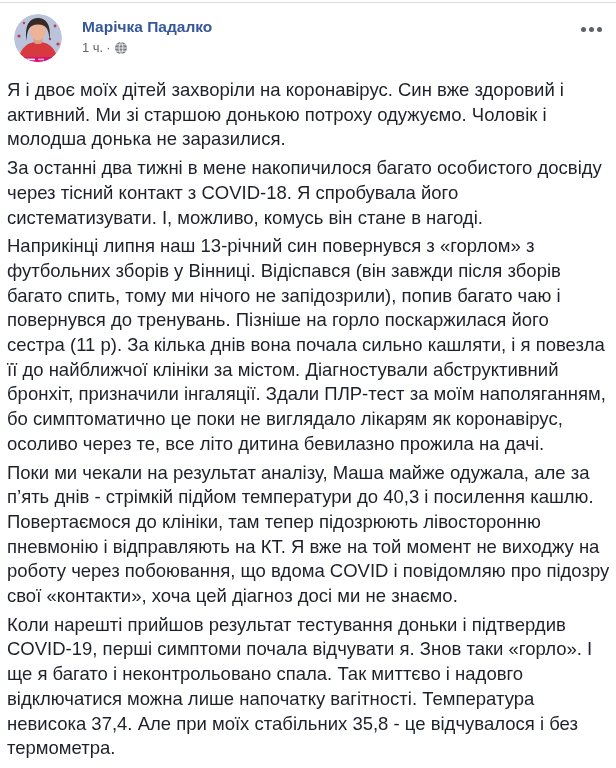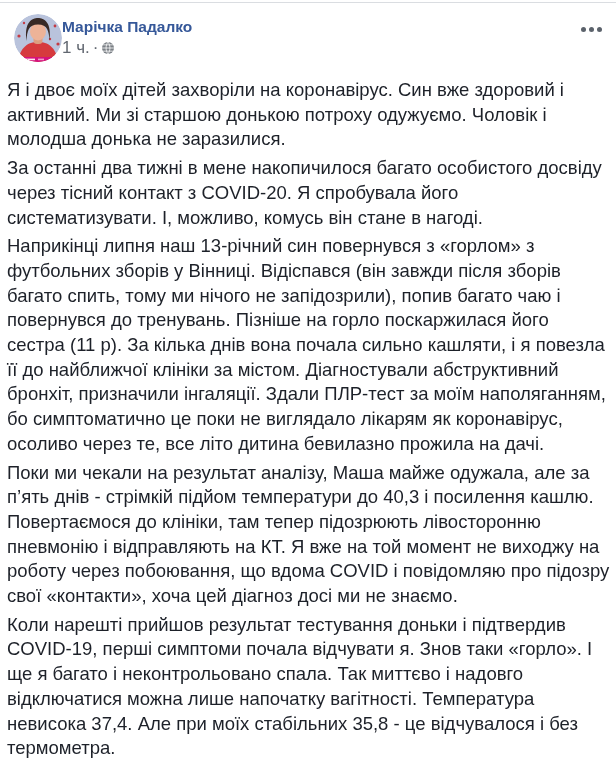--- a/index.html
+++ b/index.html
@@ -12,27 +12,27 @@
   .top-rule { height: 2px; background: #ffffff; border-bottom: 1px solid #dadde1; }
 
   .post-card { background: #ffffff; }
 
   
   .post-header { display: flex; align-items: flex-start; padding: 11px 12px 16px 14px; }
   .avatar {
     width: 48px; height: 48px; border-radius: 50%;
     overflow: hidden; flex: 0 0 48px; display: block; cursor: pointer;
   }
-  .header-text { margin-left: 0; padding-top: 2px; min-width: 0; }
+  .header-text { margin-left: 20px; padding-top: 2px; min-width: 0; }
   .author-name {
     display: inline-block;
     font-size: 15.5px; font-weight: 700; color: #365899;
     line-height: 21px; text-decoration: none; cursor: pointer;
   }
-  .meta-row { margin-top: 2px; display: flex; align-items: center; font-size: 17px; color: #616770; line-height: 17px; }
+  .meta-row { margin-top: 2px; display: flex; align-items: center; font-size: 13px; color: #616770; line-height: 17px; }
   .meta-row .timestamp { color: #616770; text-decoration: none; cursor: pointer; }
   .meta-row .sep { margin: 0 4px 0 3px; }
   .globe { display: inline-flex; align-items: center; }
 
   .menu-btn {
     margin-left: auto; margin-top: 9px; padding: 4px 2px;
     display: flex; align-items: center; gap: 3px; cursor: pointer; border-radius: 3px;
   }
   .mdot { width: 5px; height: 5px; border-radius: 50%; background: #5b626b; }
 
@@ -95,19 +95,19 @@
     <div class="menu-btn" title="">
       <span class="mdot"></span>
       <span class="mdot"></span>
       <span class="mdot"></span>
     </div>
 
   </div>
 
   <div class="post-body">
     <p>Я і двоє моїх дітей захворіли на коронавірус. Син вже здоровий і активний. Ми зі старшою донькою потроху одужуємо. Чоловік і молодша донька не заразилися.</p>
-    <p>За останні два тижні в мене накопичилося багато особистого досвіду через тісний контакт з COVID-20. Я спробувала його систематизувати. І, можливо, комусь він стане в нагоді.</p>
+    <p>За останні два тижні в мене накопичилося багато особистого досвіду через тісний контакт з COVID-18. Я спробувала його систематизувати. І, можливо, комусь він стане в нагоді.</p>
     <p>Наприкінці липня наш 13-річний син повернувся з «горлом» з футбольних зборів у Вінниці. Відіспався (він завжди після зборів багато спить, тому ми нічого не запідозрили), попив багато чаю і повернувся до тренувань. Пізніше на горло поскаржилася його сестра (11 р). За кілька днів вона почала сильно кашляти, і я повезла її до найближчої клініки за містом. Діагностували абструктивний бронхіт, призначили інгаляції. Здали ПЛР-тест за моїм наполяганням, бо симптоматично це поки не виглядало лікарям як коронавірус, осоливо через те, все літо дитина бевилазно прожила на дачі.</p>
     <p>Поки ми чекали на результат аналізу, Маша майже одужала, але за п’ять днів - стрімкій підйом температури до 40,3 і посилення кашлю. Повертаємося до клініки, там тепер підозрюють лівосторонню пневмонію і відправляють на КТ. Я вже на той момент не виходжу на роботу через побоювання, що вдома COVID і повідомляю про підозру свої «контакти», хоча цей діагноз досі ми не знаємо.</p>
     <p>Коли нарешті прийшов результат тестування доньки і підтвердив COVID-19, перші симптоми почала відчувати я. Знов таки «горло». І ще я багато і неконтрольовано спала. Так миттєво і надовго відключатися можна лише напочатку вагітності. Температура невисока 37,4. Але при моїх стабільних 35,8 - це відчувалося і без термометра.</p>
   </div>
 
 </div>
 
 </body></html>

